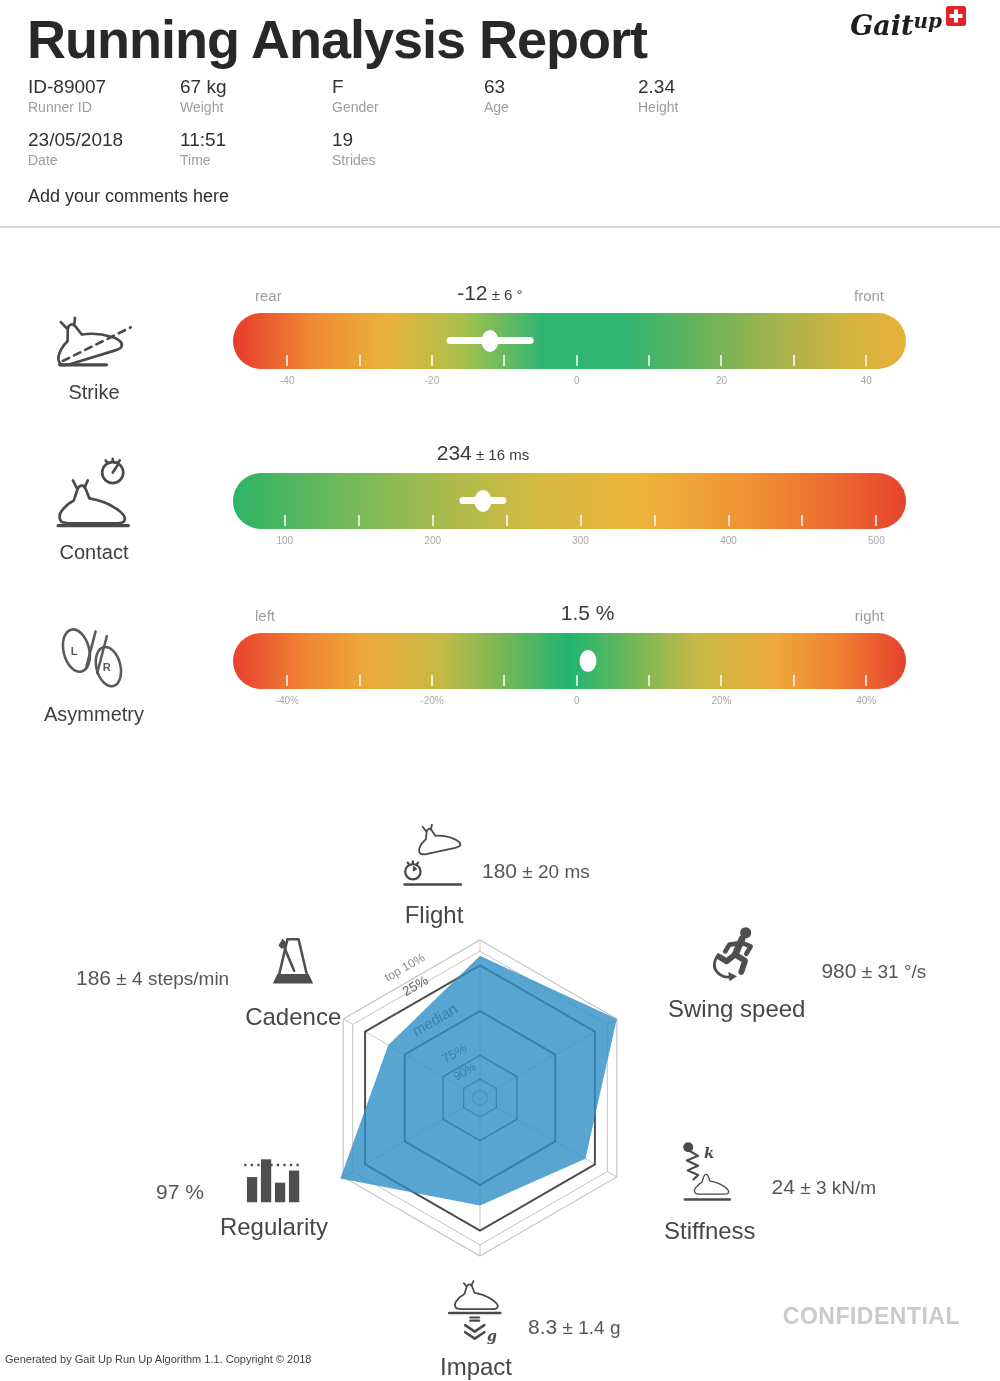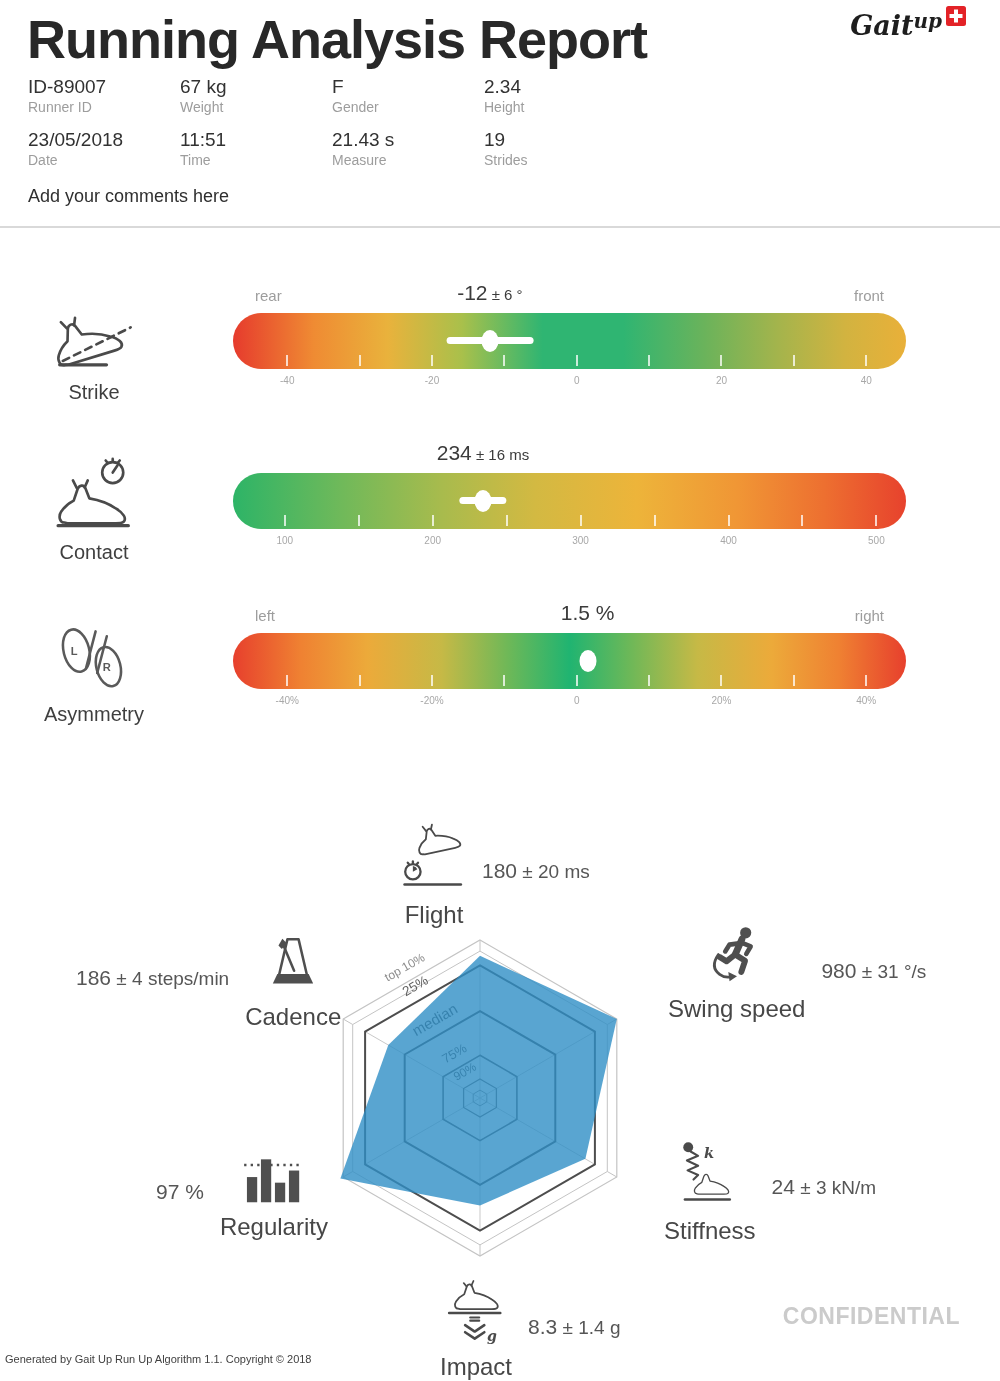--- a/index.html
+++ b/index.html
@@ -85,36 +85,36 @@
         </div>
         <div class="meta-cell">
           <div class="meta-value">67 kg</div>
           <div class="meta-label">Weight</div>
         </div>
         <div class="meta-cell">
           <div class="meta-value">F</div>
           <div class="meta-label">Gender</div>
         </div>
         <div class="meta-cell">
+          <div class="meta-value">63</div>
+          <div class="meta-label">Age</div>
+        </div>
+        <div class="meta-cell">
           <div class="meta-value">2.34</div>
           <div class="meta-label">Height</div>
         </div>
       </div>
       <div class="meta-row">
         <div class="meta-cell">
           <div class="meta-value">23/05/2018</div>
           <div class="meta-label">Date</div>
         </div>
         <div class="meta-cell">
           <div class="meta-value">11:51</div>
           <div class="meta-label">Time</div>
-        </div>
-        <div class="meta-cell">
-          <div class="meta-value">21.43 s</div>
-          <div class="meta-label">Measure</div>
         </div>
         <div class="meta-cell">
           <div class="meta-value">19</div>
           <div class="meta-label">Strides</div>
         </div>
       </div>
     </div>
 
   <div class="comments">Add your comments here</div>
   <div class="divider"></div>

